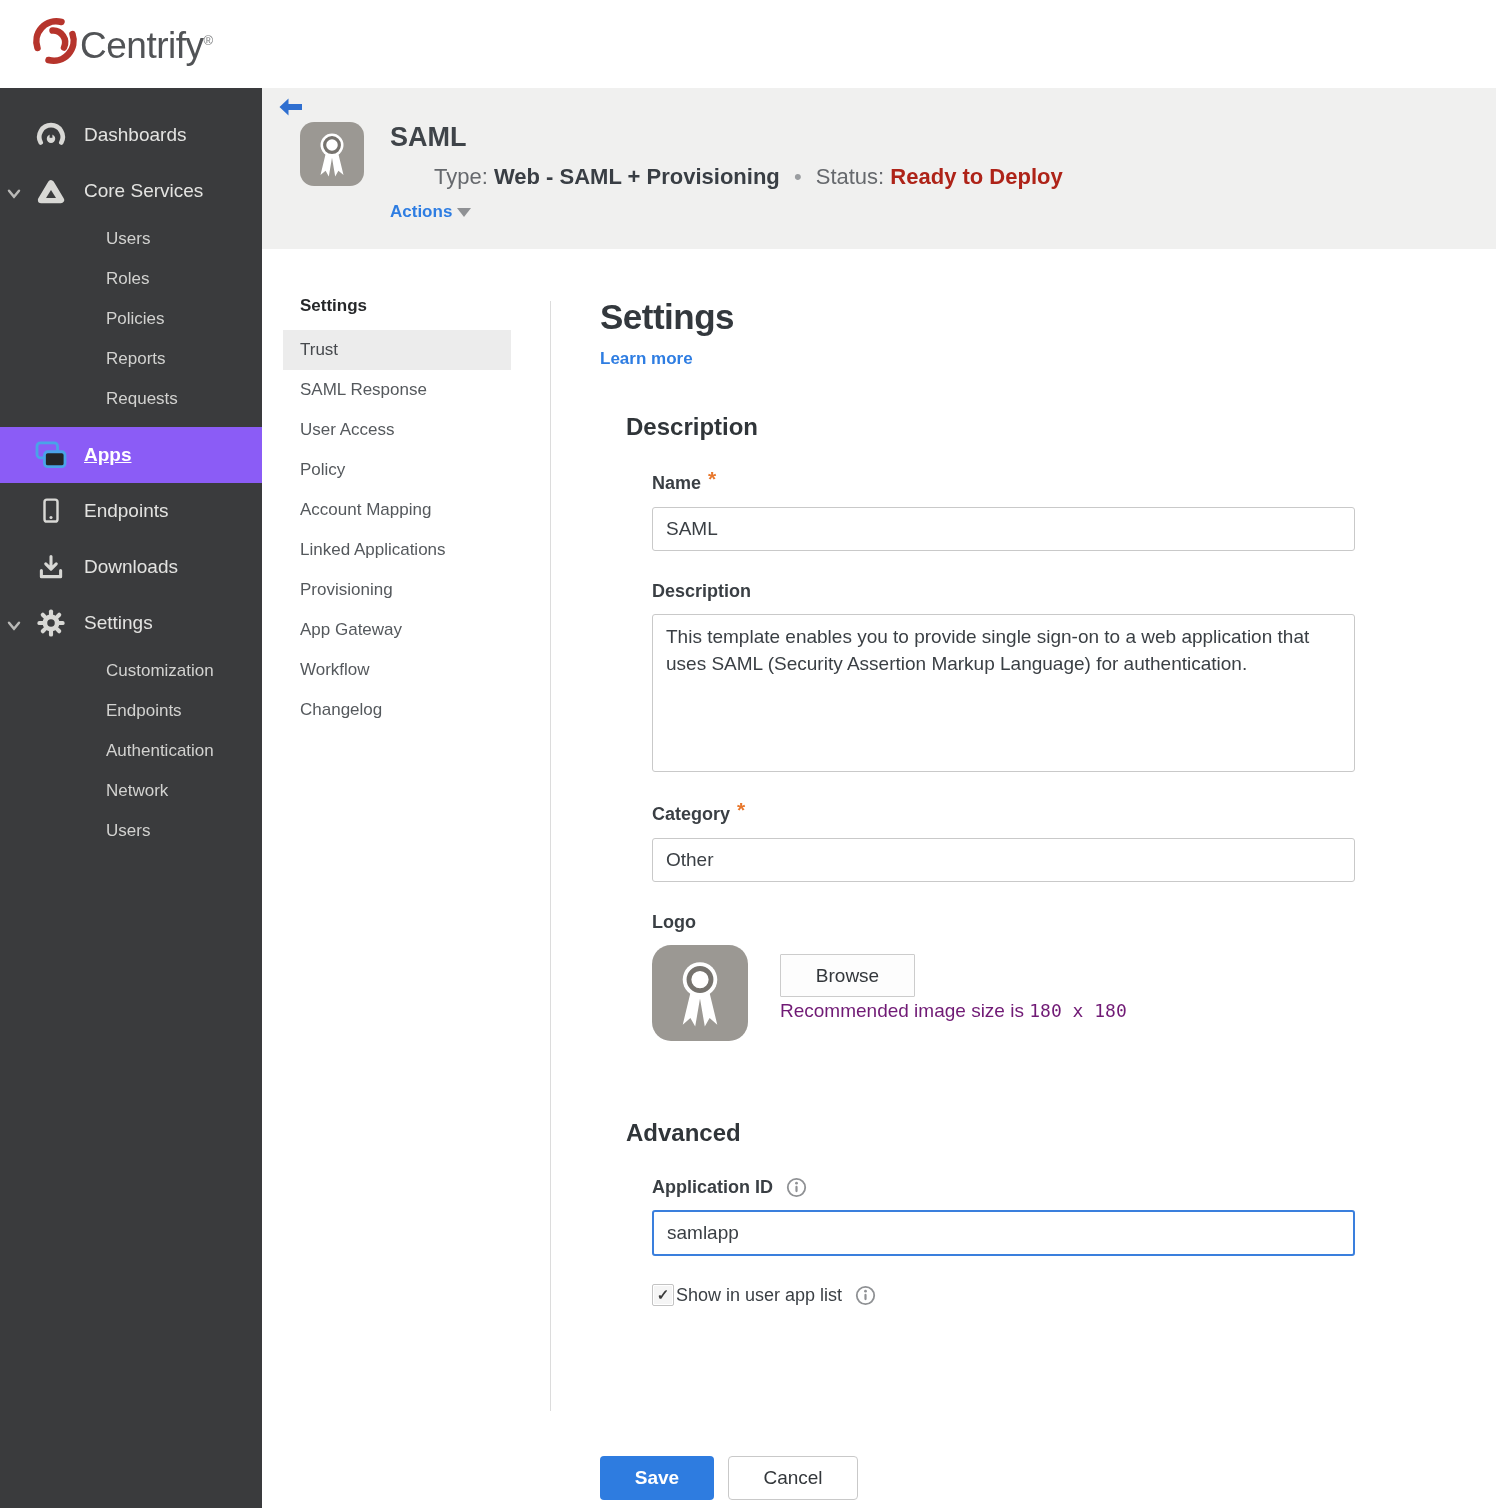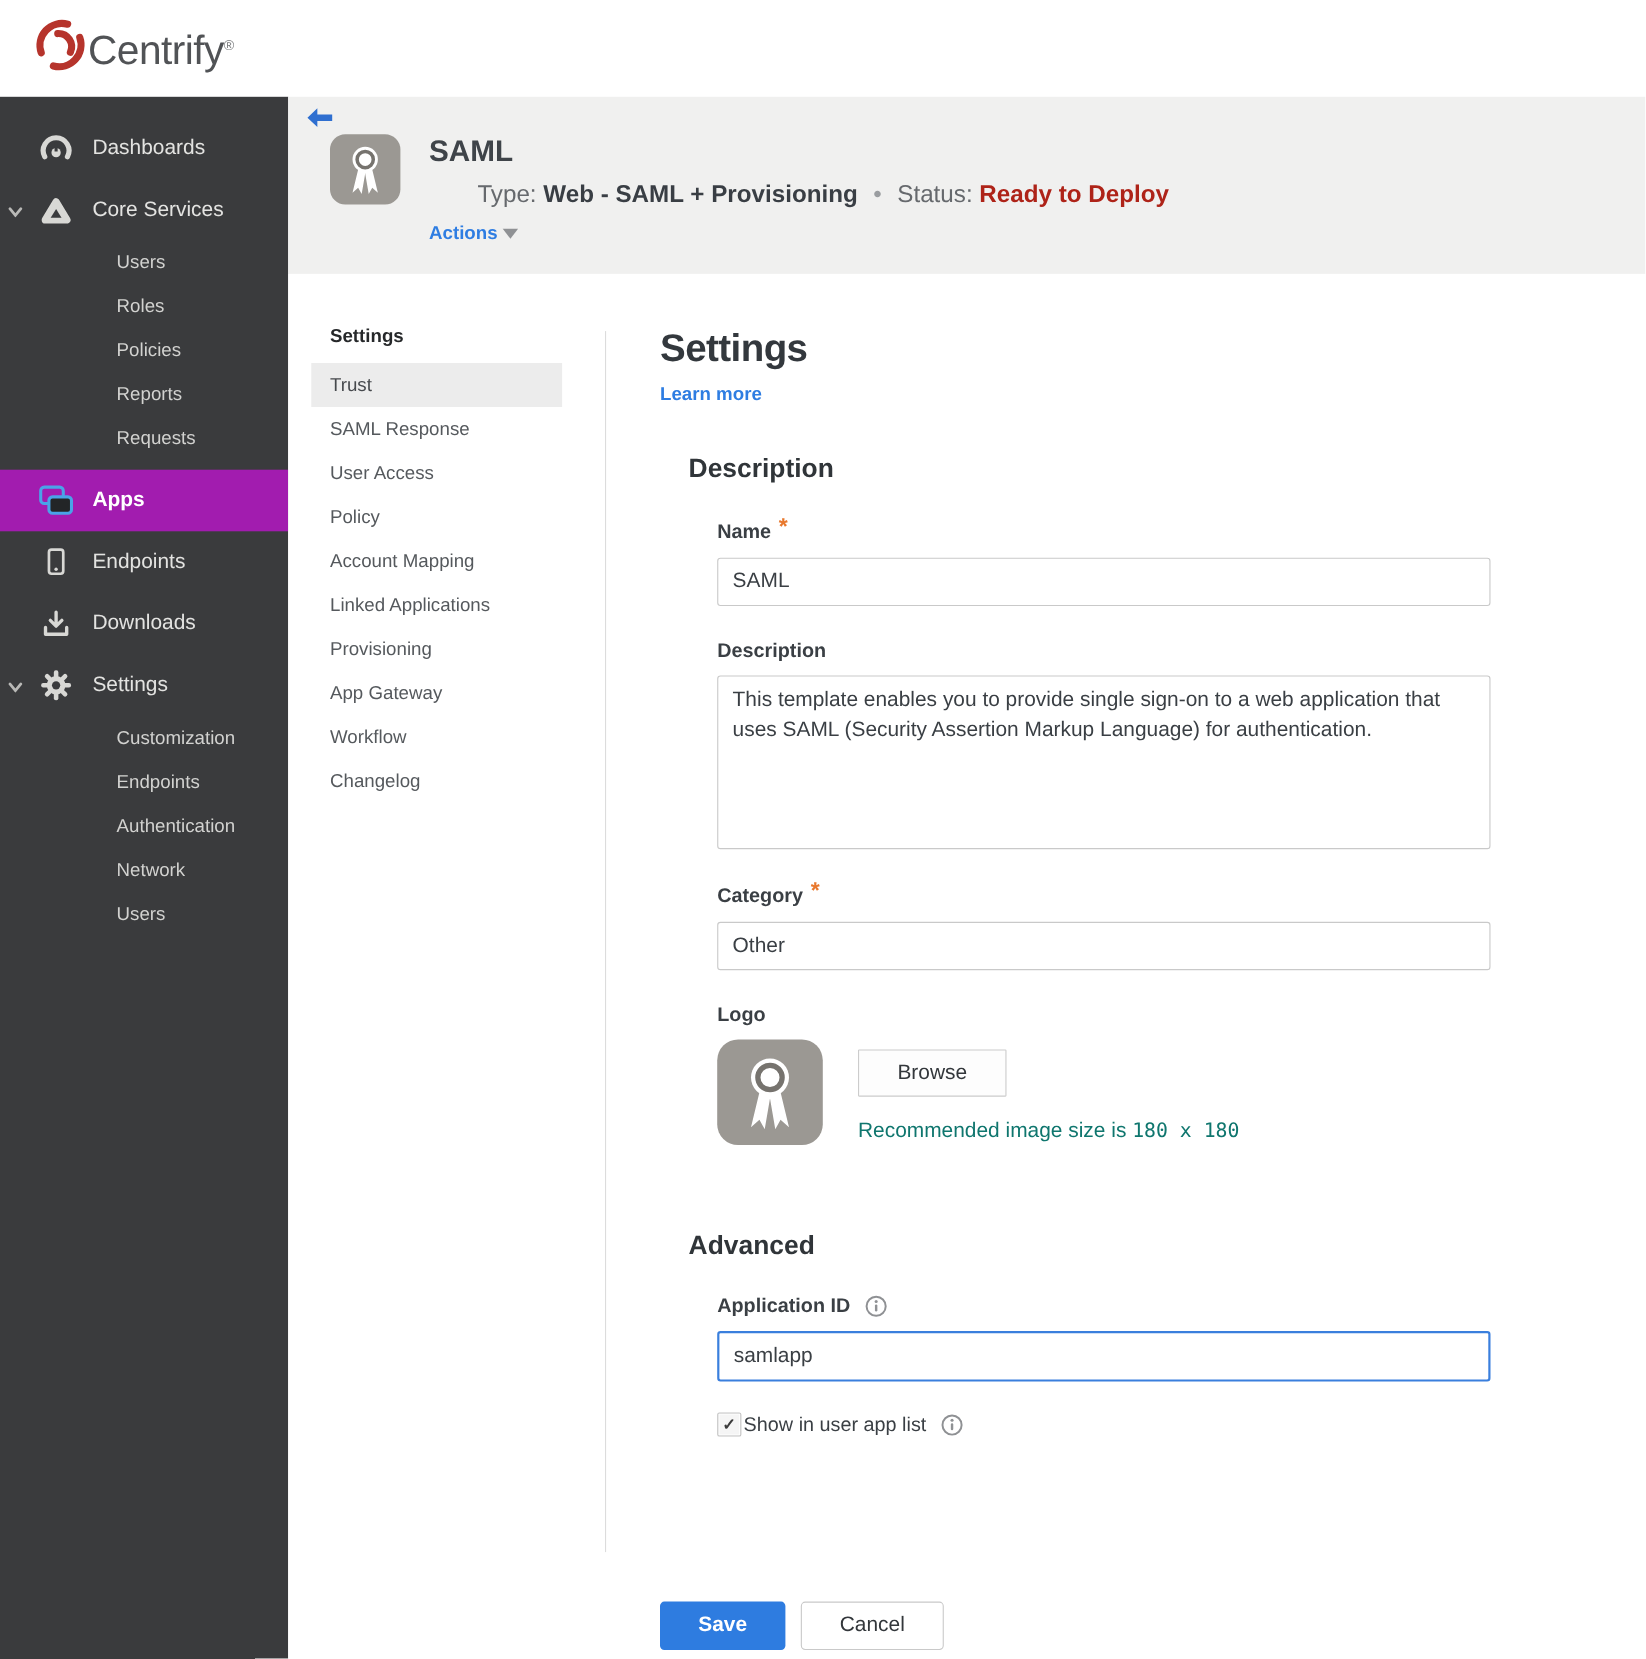--- a/index.html
+++ b/index.html
@@ -13,21 +13,21 @@
   .brand-name { font-size:37px; color:#515356; letter-spacing:-0.5px; line-height:50px; }
   .brand-tm { font-size:13px; color:#7a7c7e; vertical-align:super; }
 
   
   .sidebar { position:absolute; left:0; top:88px; width:262px; bottom:0; background:#3a3b3d; padding-top:19px; }
   .side-item { height:56px; display:flex; align-items:center; color:#e3e3e1; font-size:19px; position:relative; cursor:pointer; }
   .side-item .chev { position:absolute; left:7px; top:50%; transform:translateY(-42%); }
   .side-item .ic { width:34px; margin-left:34px; margin-right:16px; display:flex; justify-content:center; align-items:center; }
   .side-sub { height:40px; display:flex; align-items:center; padding-left:106px; color:#d2d2d0; font-size:17px; cursor:pointer; }
   .side-item.gap { margin-top:8px; }
-  .side-item.active { background:#a21caf; color:#ffffff; font-weight:bold; }
+  .side-item.active { background:#8b5cf6; color:#ffffff; font-weight:bold;text-decoration:underline; }
 
   
   .appheader { position:absolute; left:262px; top:88px; right:0; height:161px; background:#f0f0ef; }
   .back { position:absolute; left:17px; top:10px; cursor:pointer; }
   .applogo { position:absolute; left:38px; top:34px; width:64px; height:64px; border-radius:14px; background:#9b9893; overflow:hidden; }
   .apptitle { position:absolute; left:128px; top:34px; font-size:27px; font-weight:bold; color:#3f4449; }
   .appmeta { position:absolute; left:136px; top:76px; font-size:22px; color:#66696d;margin-left:36px; }
   .appmeta b { color:#393e44; }
   .appmeta .status { color:#ae2318; font-weight:bold; }
   .appmeta .dot { color:#9a9da0; margin:0 8px; }
@@ -50,21 +50,21 @@
   .flabel { margin-top:30px; font-size:18px; font-weight:bold; color:#3a3f44; display:flex; align-items:center; }
   .req { color:#e8782d; margin-left:7px; font-size:21px; font-weight:bold; position:relative; top:-4px; }
   .iinfo { margin-left:13px; display:inline-flex; cursor:pointer; }
   input.txt, textarea.txt { display:block; margin-top:12px; width:703px; height:44px; border:1px solid #c9c9c9; border-radius:3px; font-size:19px; padding:0 13px; color:#3a3f44; font-family:"Liberation Sans", sans-serif; background:#fff; outline:none; }
   textarea.txt { height:158px; padding:9px 13px; line-height:1.42; resize:none; }
   input.appid { border:2px solid #3a7fdd; height:46px; }
   .logorow { display:flex; margin-top:12px; }
   .logobox { width:96px; height:96px; border-radius:19px; background:#9b9893; overflow:hidden; flex:none; }
   .browse-col { margin-left:32px; padding-top:9px; }
   .btn-browse { width:135px; height:43px; background:#fdfdfd; border:1px solid #cccccc; border-radius:1px; font-size:19px; color:#33373b; cursor:pointer; font-family:"Liberation Sans", sans-serif; }
-  .rec { margin-top:21px; font-size:19px; color:#0f766e; }
+  .rec { margin-top:3px; font-size:19px; color:#701a75; }
   .rec .num { font-family:"DejaVu Sans Mono", monospace; font-size:18px; }
   .section-adv { margin-top:78px; }
   .checkrow { margin-top:28px; display:flex; align-items:center; }
   .cb { width:22px; height:22px; background:#f5f5f5; border:1px solid #c3c3c3; border-radius:2px; display:flex; align-items:center; justify-content:center; font-size:15px; color:#3c3c3c; font-weight:bold; cursor:pointer; box-shadow:inset 0 0 0 1px #fff; }
   .checkrow .clabel { margin-left:2px; font-size:18px; font-weight:normal; color:#3a3f44; }
   .footer { margin-top:150px; display:flex; gap:14px;align-items:flex-end; }
   .btn-save { width:114px; height:44px; background:#2e7ce0; color:#fff; font-weight:bold; font-size:19px; border:none; border-radius:4px; cursor:pointer; font-family:"Liberation Sans", sans-serif; }
   .btn-cancel { width:130px; height:44px; background:#fff; border:1px solid #c9c9c9; border-radius:4px; font-size:19px; color:#33373b; cursor:pointer; font-family:"Liberation Sans", sans-serif; }
 </style>
 </head>

